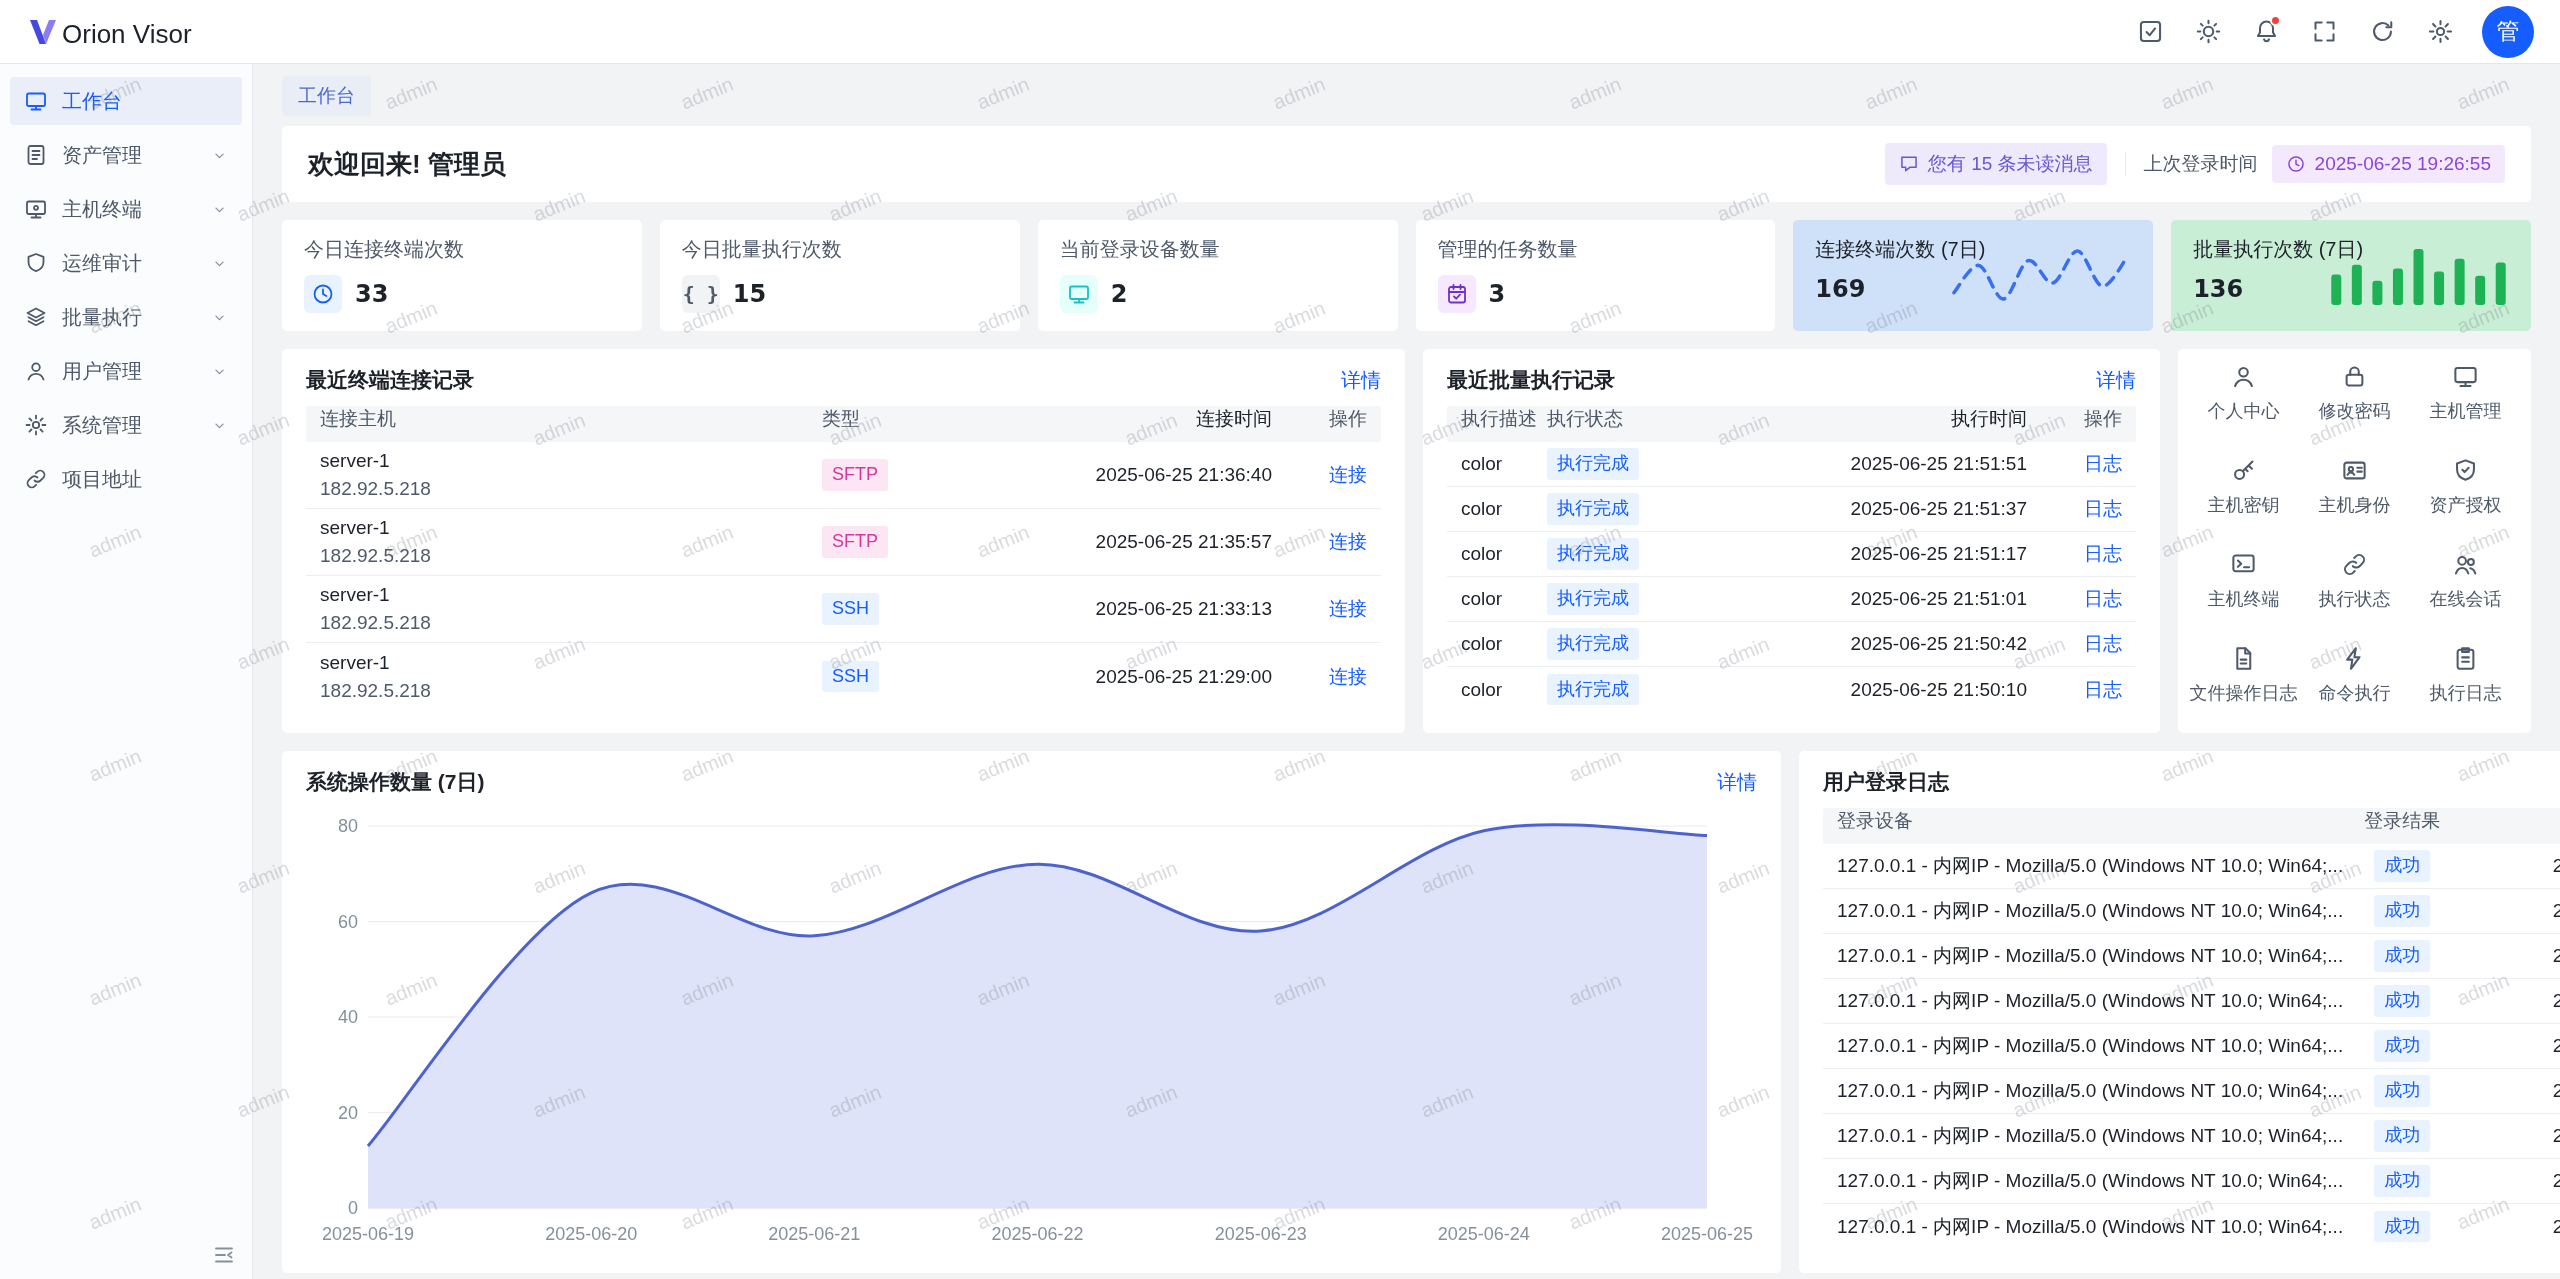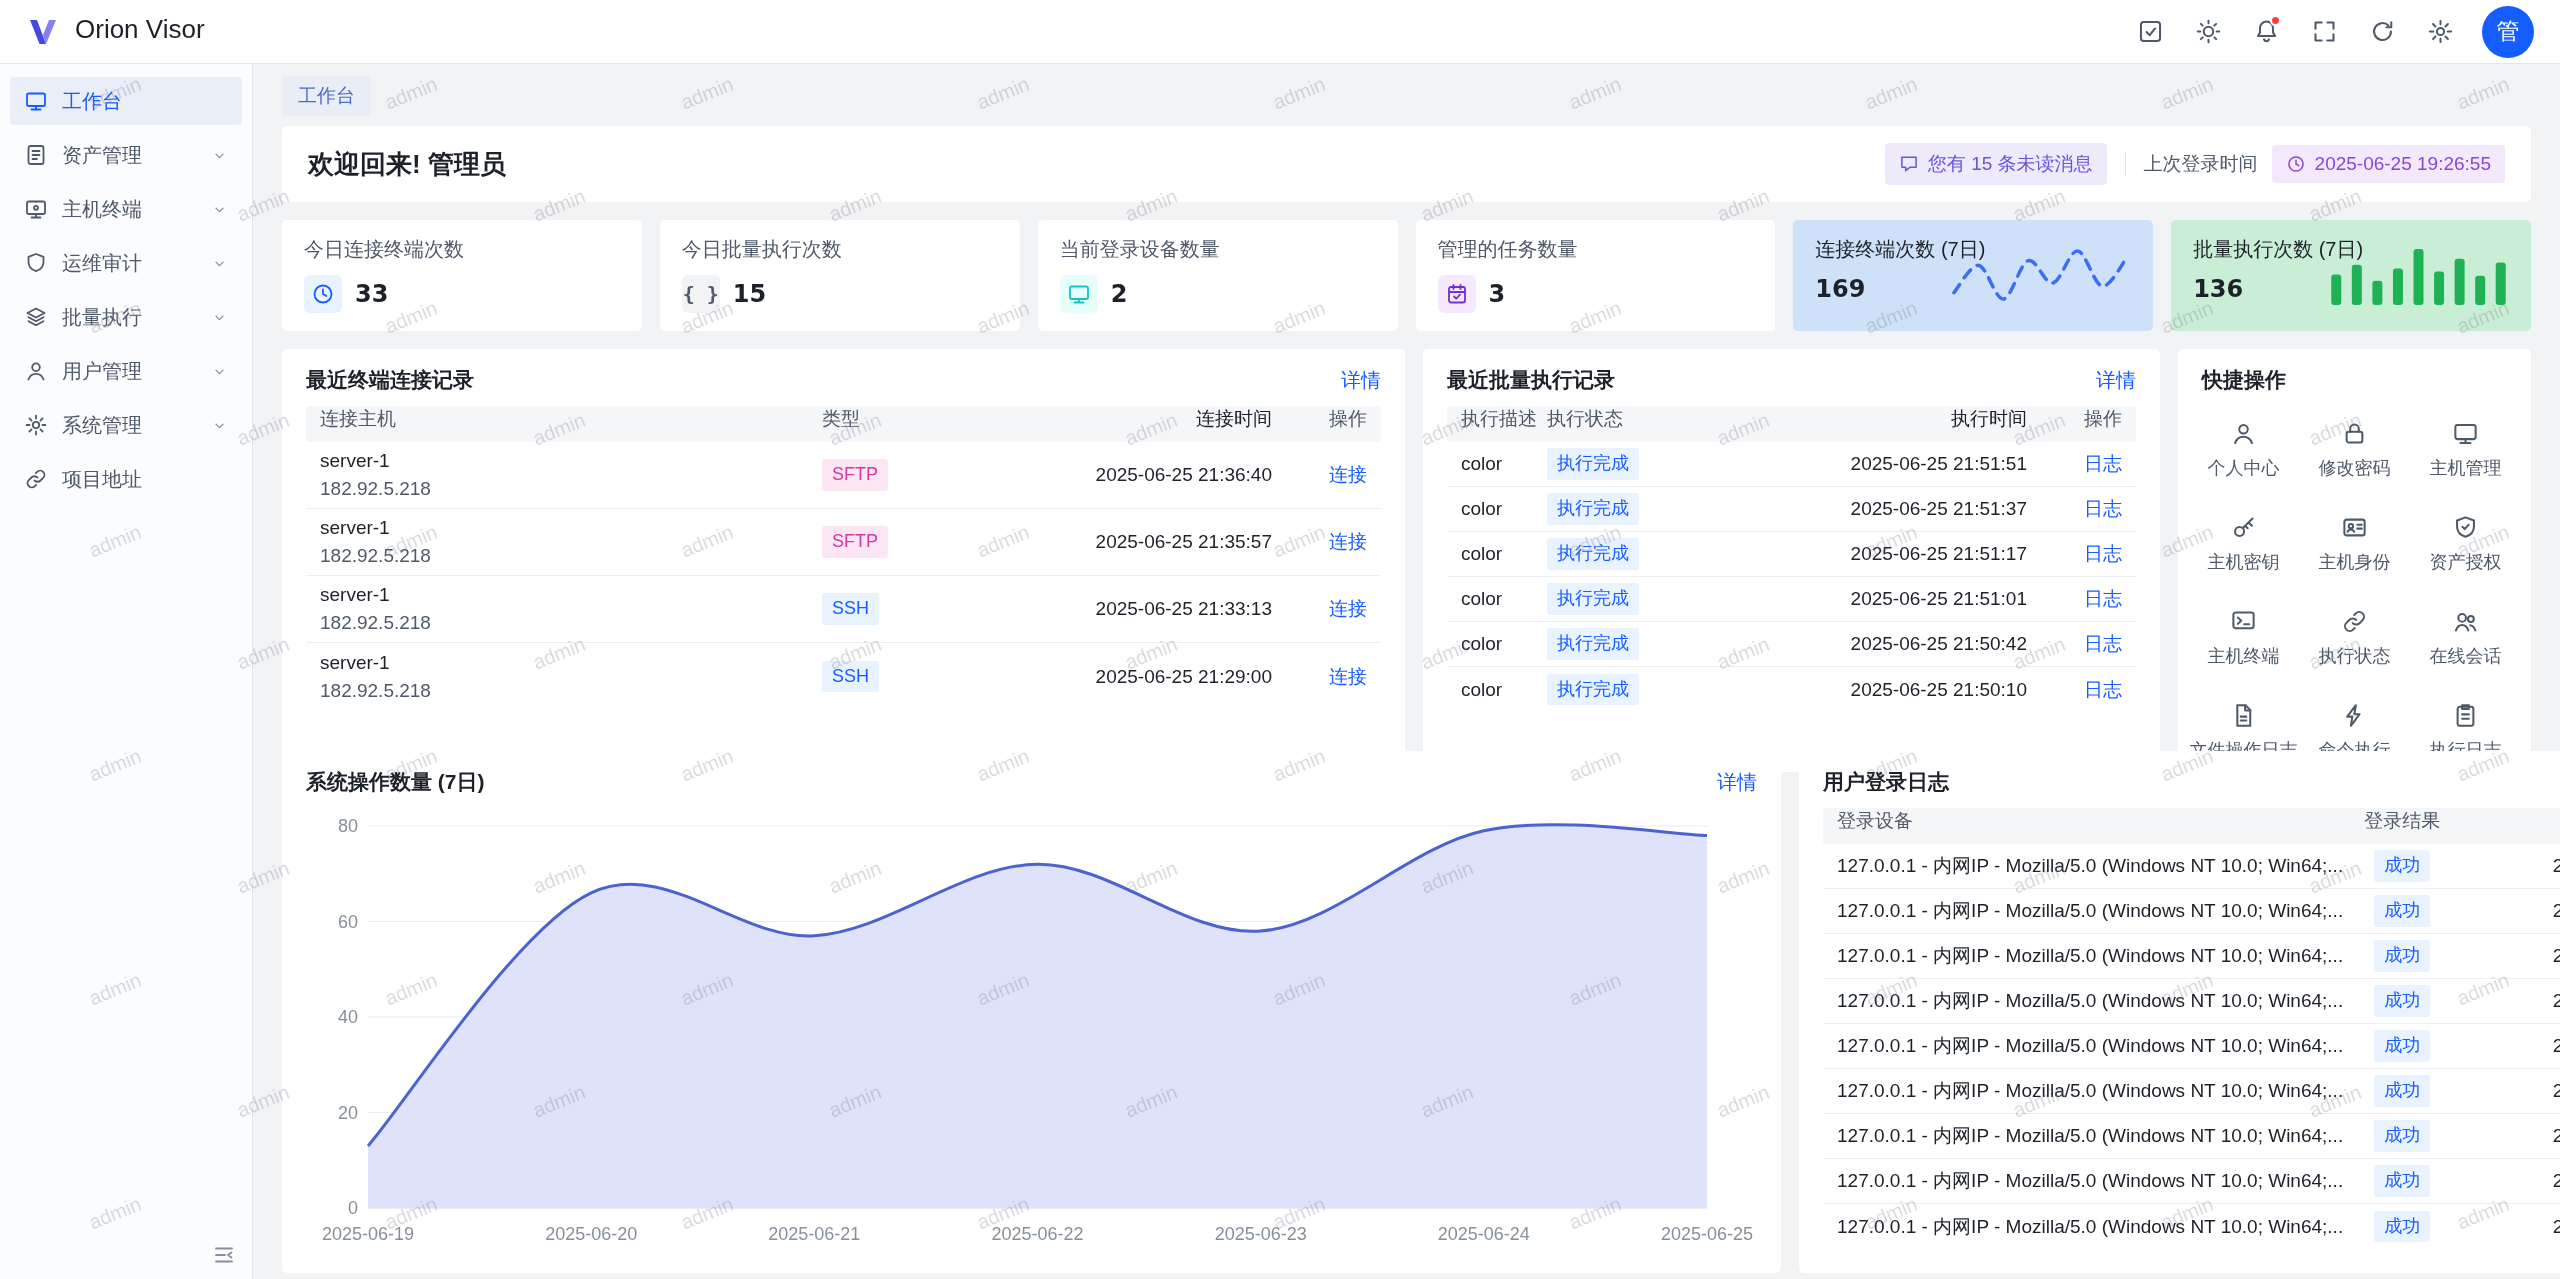--- a/index.html
+++ b/index.html
@@ -12,21 +12,21 @@
   }
   *{margin:0;padding:0;box-sizing:border-box}
   html,body{width:2560px;height:1279px;overflow:hidden}
   body{font-family:"Liberation Sans","DejaVu Sans",sans-serif;background:#f2f3f5;color:#1d2129;position:relative}
   button{border:none;background:transparent;font-family:inherit;cursor:pointer}
   a{text-decoration:none;cursor:pointer}
   svg.ic{width:1em;height:1em;display:block}
 
   
   .topbar{height:64px;background:#fff;border-bottom:1px solid #e5e6eb;display:flex;align-items:center;justify-content:space-between;padding:0 26px;position:relative;z-index:5}
-  .topbar-left{display:flex;align-items:flex-start;gap:13px}
+  .topbar-left{display:flex;align-items:flex-end;}
   .logo{width:36px;height:36px;display:block}
   .app-title{font-size:26px;font-weight:500;color:#1d2129}
   .topbar-right{display:flex;align-items:center;gap:10px}
   .icon-btn{width:48px;height:48px;border-radius:50%;display:flex;align-items:center;justify-content:center;color:#4e5969;font-size:27px;position:relative}
   .notif-dot{position:absolute;top:7px;right:9px;width:11px;height:11px;border-radius:50%;background:#f53f3f;border:2px solid #fff}
   .avatar{width:52px;height:52px;border-radius:50%;background:var(--accent);color:#fff;font-size:23px;display:flex;align-items:center;justify-content:center;margin-left:8px}
 
   
   .layout{display:flex;height:1215px}
   .sidebar{width:253px;background:#fbfcfd;border-right:1px solid #e5e6eb;display:flex;flex-direction:column;padding-top:10px}
@@ -495,23 +495,20 @@
               <div class="t-row row-h45">
                 <div class="c-desc">color</div>
                 <div class="c-status"><span class="tag tag-blue">执行完成</span></div>
                 <div class="c-time">2025-06-25 21:50:10</div>
                 <div class="c-act"><a class="lnk">日志</a></div>
               </div>
             </div>
         </div>
 
         <div class="card">
-          <div class="card-head">
-            <h2 class="card-title">快捷操作</h2>
-          </div>
           <div class="quick-grid">
               <div class="qa-item">
                 <span class="qa-icon">
                   <svg class="ic" viewBox="0 0 24 24" fill="none" stroke="currentColor" stroke-width="1.8" stroke-linecap="round" stroke-linejoin="round">
                     <circle cx="12" cy="8.2" r="3.8"></circle>
                     <path d="M4.5 20.5c1.3-3.8 4.3-5.6 7.5-5.6s6.2 1.8 7.5 5.6"></path>
                   </svg>
                 </span>
                 <span class="qa-label">个人中心</span>
               </div>

